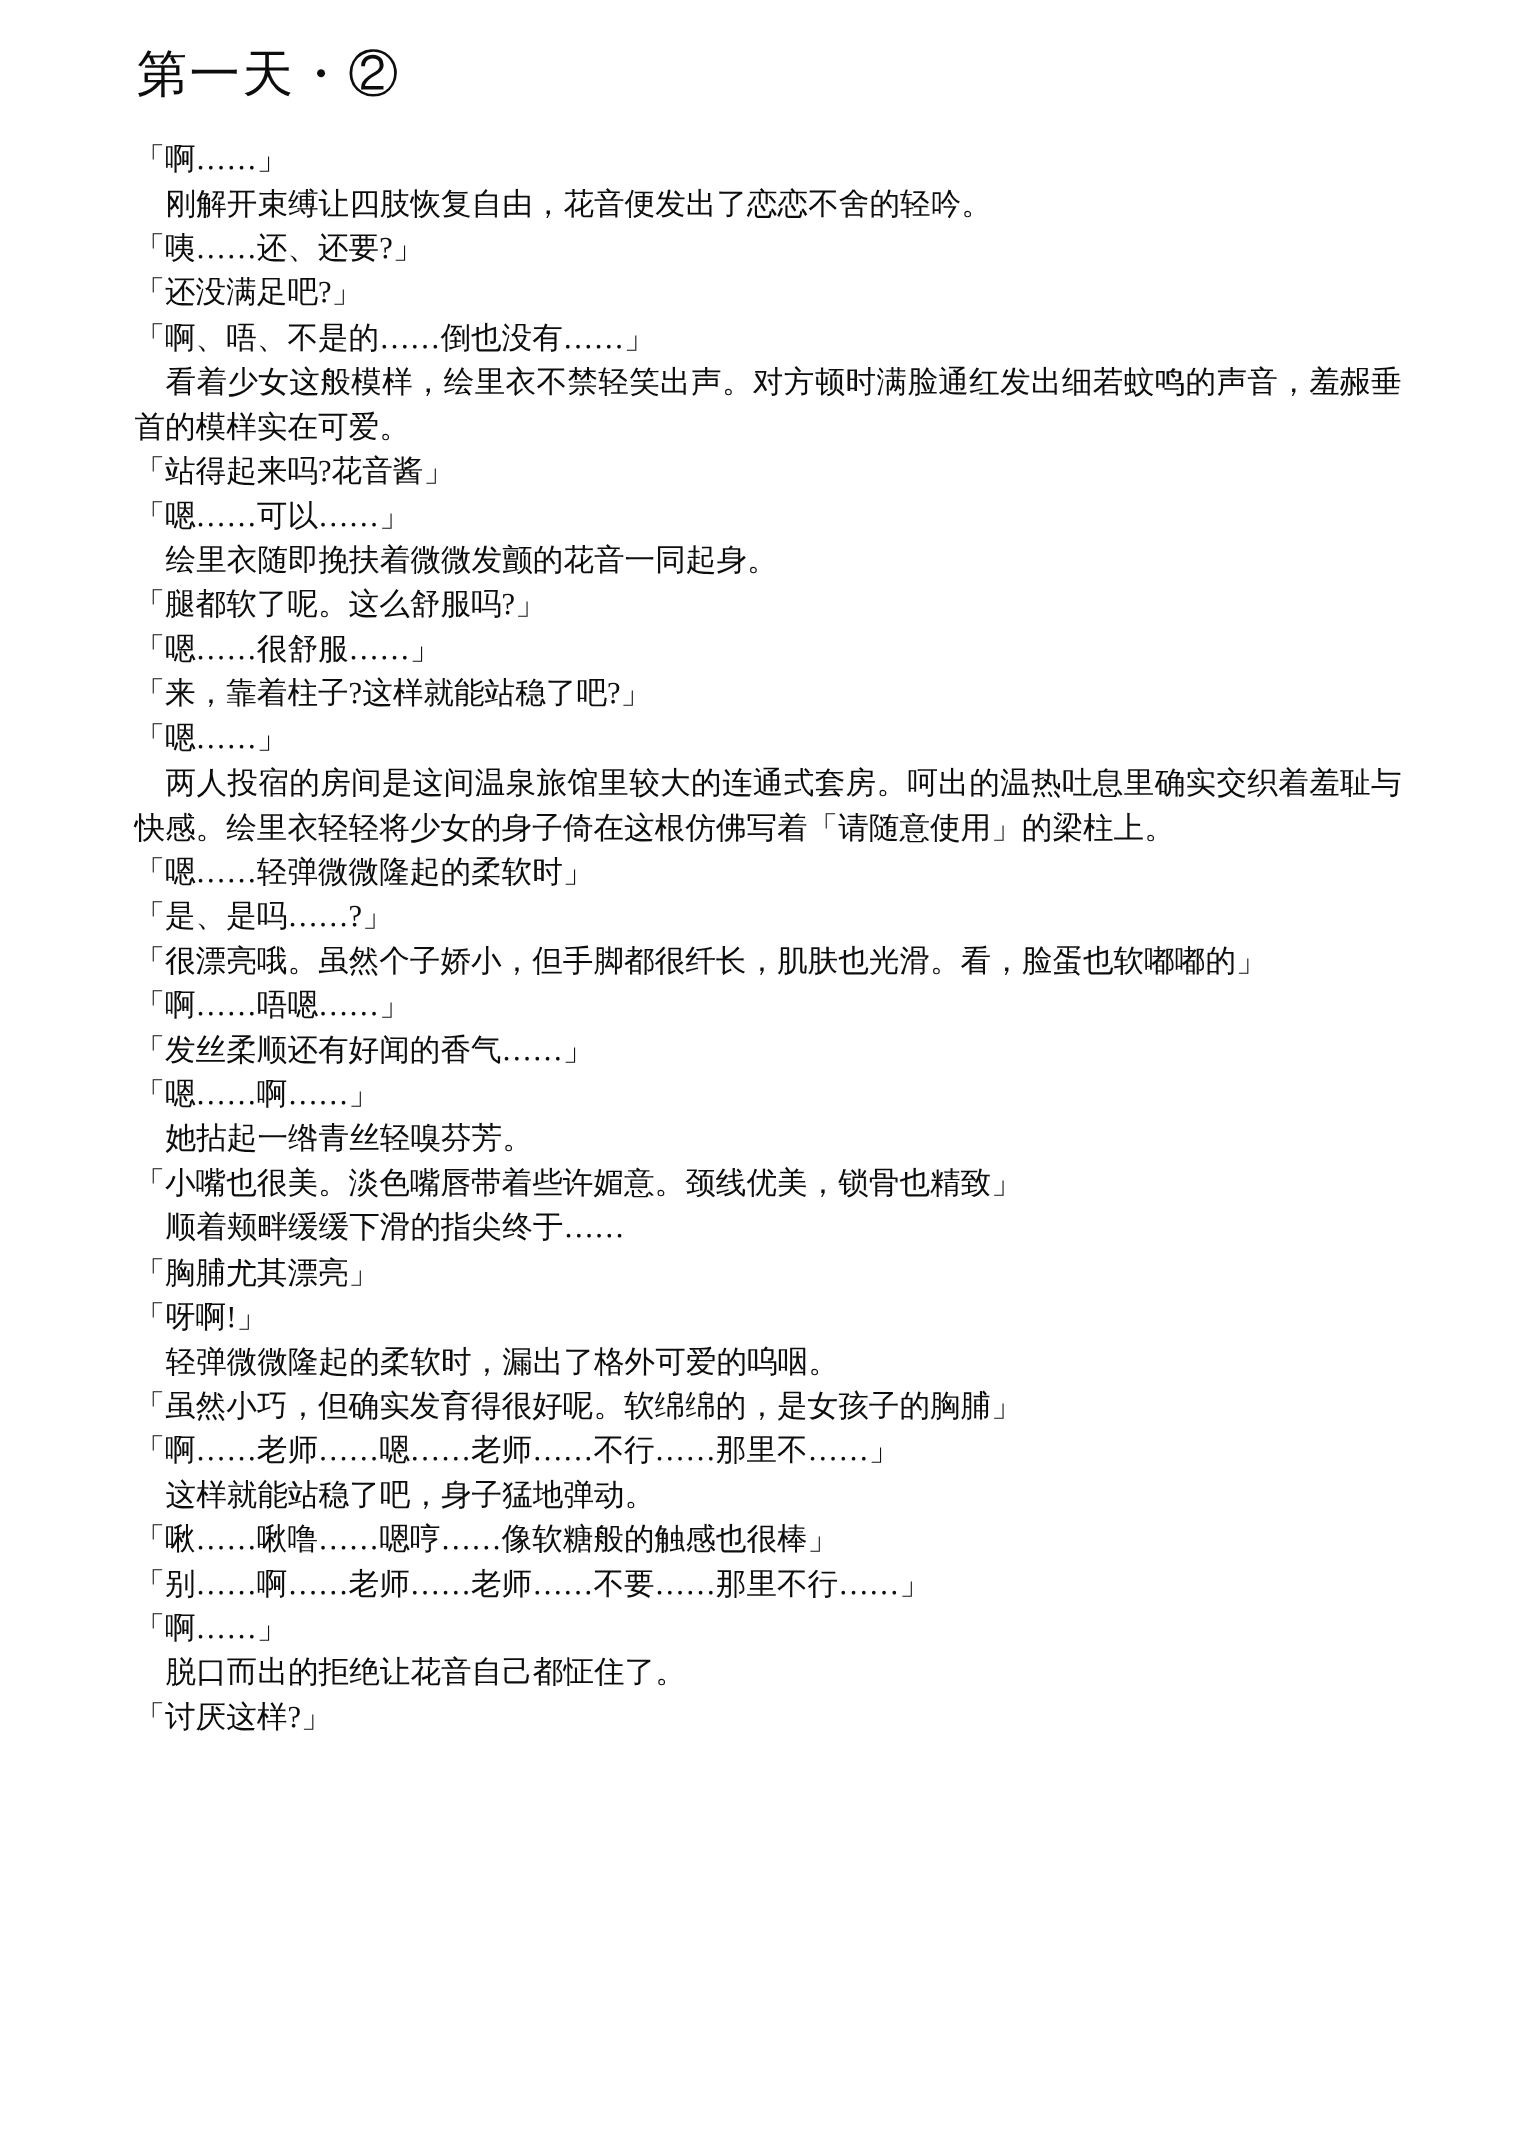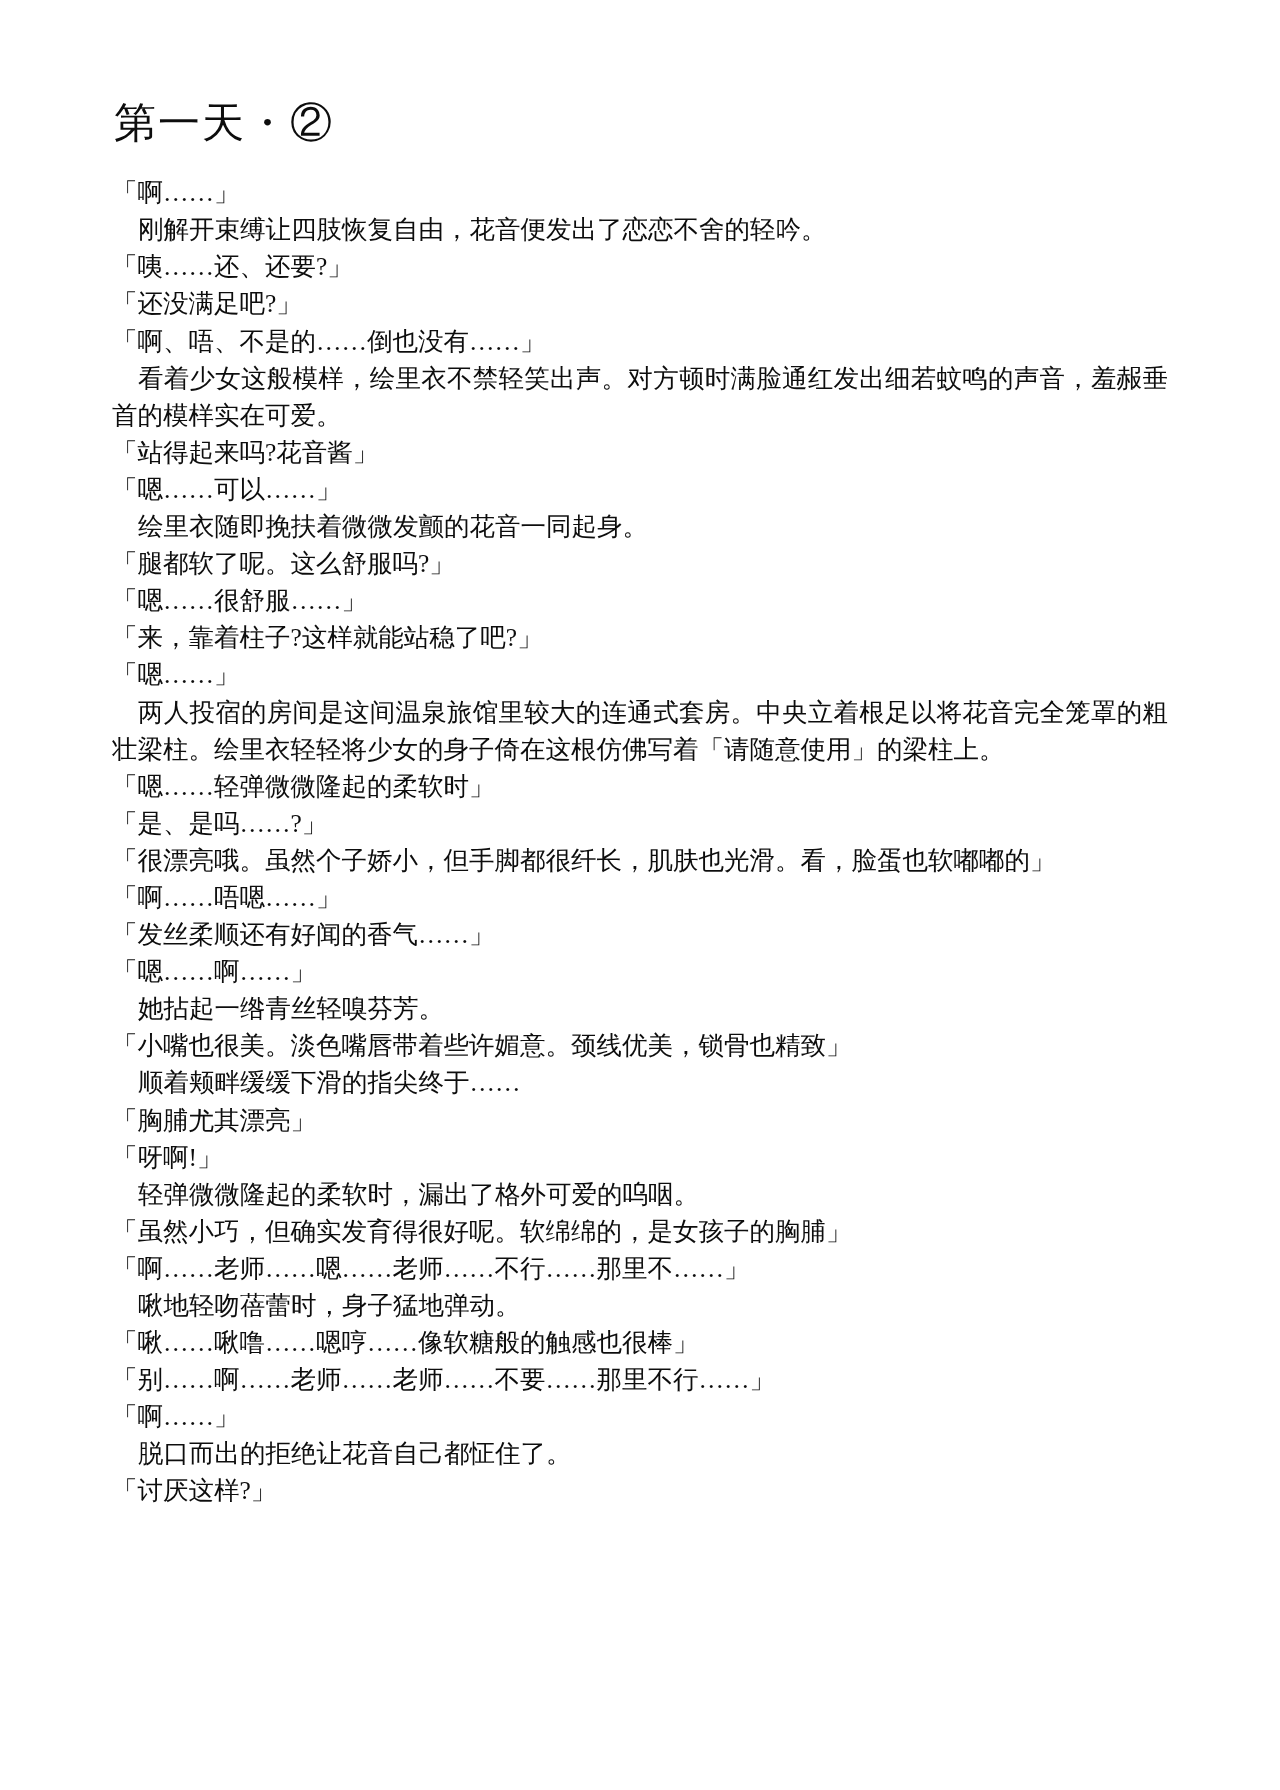--- a/index.html
+++ b/index.html
@@ -12,21 +12,21 @@
     height: 1790px;
     font-family: "Liberation Serif", "DejaVu Serif", serif;
     color: #0d0d0d;
     overflow: hidden;
   }
   .page {
     position: relative;
     width: 1280px;
     height: 1790px;
     box-sizing: border-box;
-    padding: 100px 108px 0 108px;
+    padding: 40px 108px 0 108px;
   }
   .chapter-title {
     font-size: 42px;
     line-height: 1.1;
     letter-spacing: 2px;
     margin: 0 0 28px 6px;
     font-weight: 400;
     white-space: pre;
   }
   .body-text {
@@ -59,35 +59,35 @@
       <p class="line">「还没满足吧?」</p>
       <p class="line">「啊、唔、不是的……倒也没有……」</p>
       <p class="para">看着少女这般模样，绘里衣不禁轻笑出声。对方顿时满脸通红发出细若蚊鸣的声音，羞赧垂首的模样实在可爱。</p>
       <p class="line">「站得起来吗?花音酱」</p>
       <p class="line">「嗯……可以……」</p>
       <p class="para">绘里衣随即挽扶着微微发颤的花音一同起身。</p>
       <p class="line">「腿都软了呢。这么舒服吗?」</p>
       <p class="line">「嗯……很舒服……」</p>
       <p class="line">「来，靠着柱子?这样就能站稳了吧?」</p>
       <p class="line">「嗯……」</p>
-      <p class="para">两人投宿的房间是这间温泉旅馆里较大的连通式套房。中央立着根足以将花音完全笼罩的粗壮梁柱。绘里衣轻轻将少女的身子倚在这根仿佛写着「请随意使用」的梁柱上。</p>
+      <p class="para">两人投宿的房间是这间温泉旅馆里较大的连通式套房。呵出的温热吐息里确实交织着羞耻与快感。绘里衣轻轻将少女的身子倚在这根仿佛写着「请随意使用」的梁柱上。</p>
       <p class="line">「嗯……轻弹微微隆起的柔软时」</p>
       <p class="line">「是、是吗……?」</p>
       <p class="line">「很漂亮哦。虽然个子娇小，但手脚都很纤长，肌肤也光滑。看，脸蛋也软嘟嘟的」</p>
       <p class="line">「啊……唔嗯……」</p>
       <p class="line">「发丝柔顺还有好闻的香气……」</p>
       <p class="line">「嗯……啊……」</p>
       <p class="para">她拈起一绺青丝轻嗅芬芳。</p>
       <p class="line">「小嘴也很美。淡色嘴唇带着些许媚意。颈线优美，锁骨也精致」</p>
       <p class="para">顺着颊畔缓缓下滑的指尖终于……</p>
       <p class="line">「胸脯尤其漂亮」</p>
       <p class="line">「呀啊!」</p>
       <p class="para">轻弹微微隆起的柔软时，漏出了格外可爱的呜咽。</p>
       <p class="line">「虽然小巧，但确实发育得很好呢。软绵绵的，是女孩子的胸脯」</p>
       <p class="line">「啊……老师……嗯……老师……不行……那里不……」</p>
-      <p class="para">啾地轻吻蓓蕾时，身子猛地弹动。</p>
+      <p class="para">这样就能站稳了吧，身子猛地弹动。</p>
       <p class="line">「啾……啾噜……嗯哼……像软糖般的触感也很棒」</p>
       <p class="line">「别……啊……老师……老师……不要……那里不行……」</p>
       <p class="line">「啊……」</p>
       <p class="para">脱口而出的拒绝让花音自己都怔住了。</p>
       <p class="line">「讨厌这样?」</p>
     </div>
 </div>
 
 </body></html>

